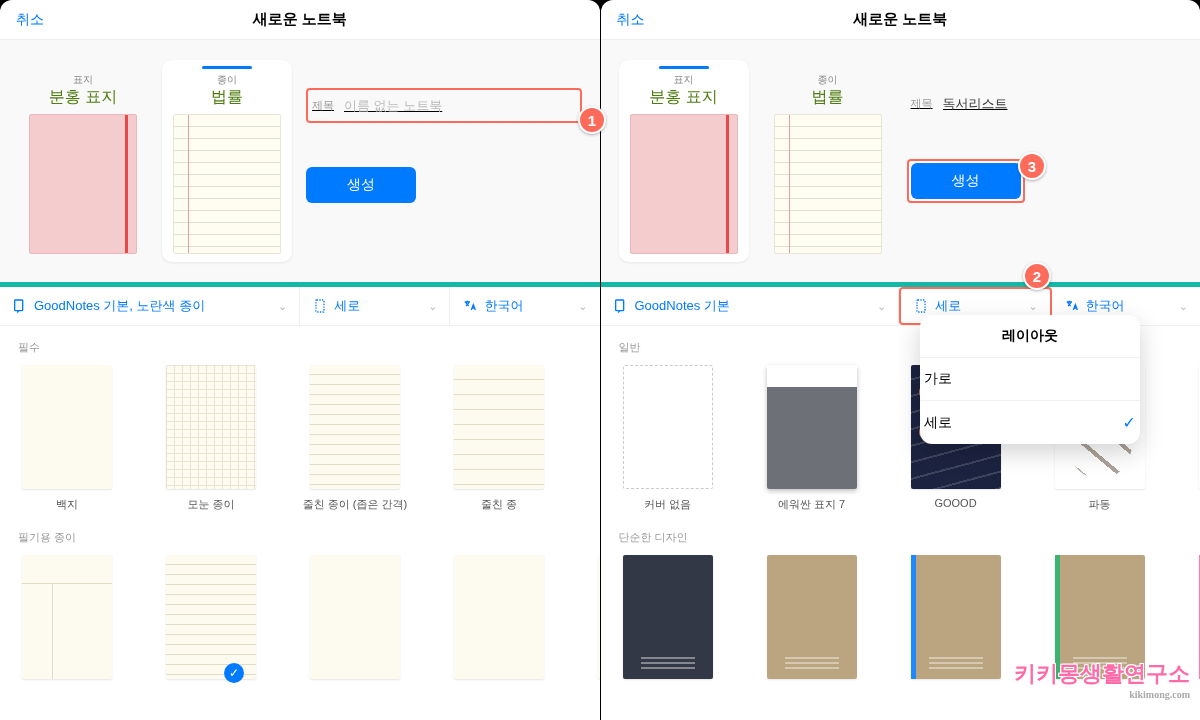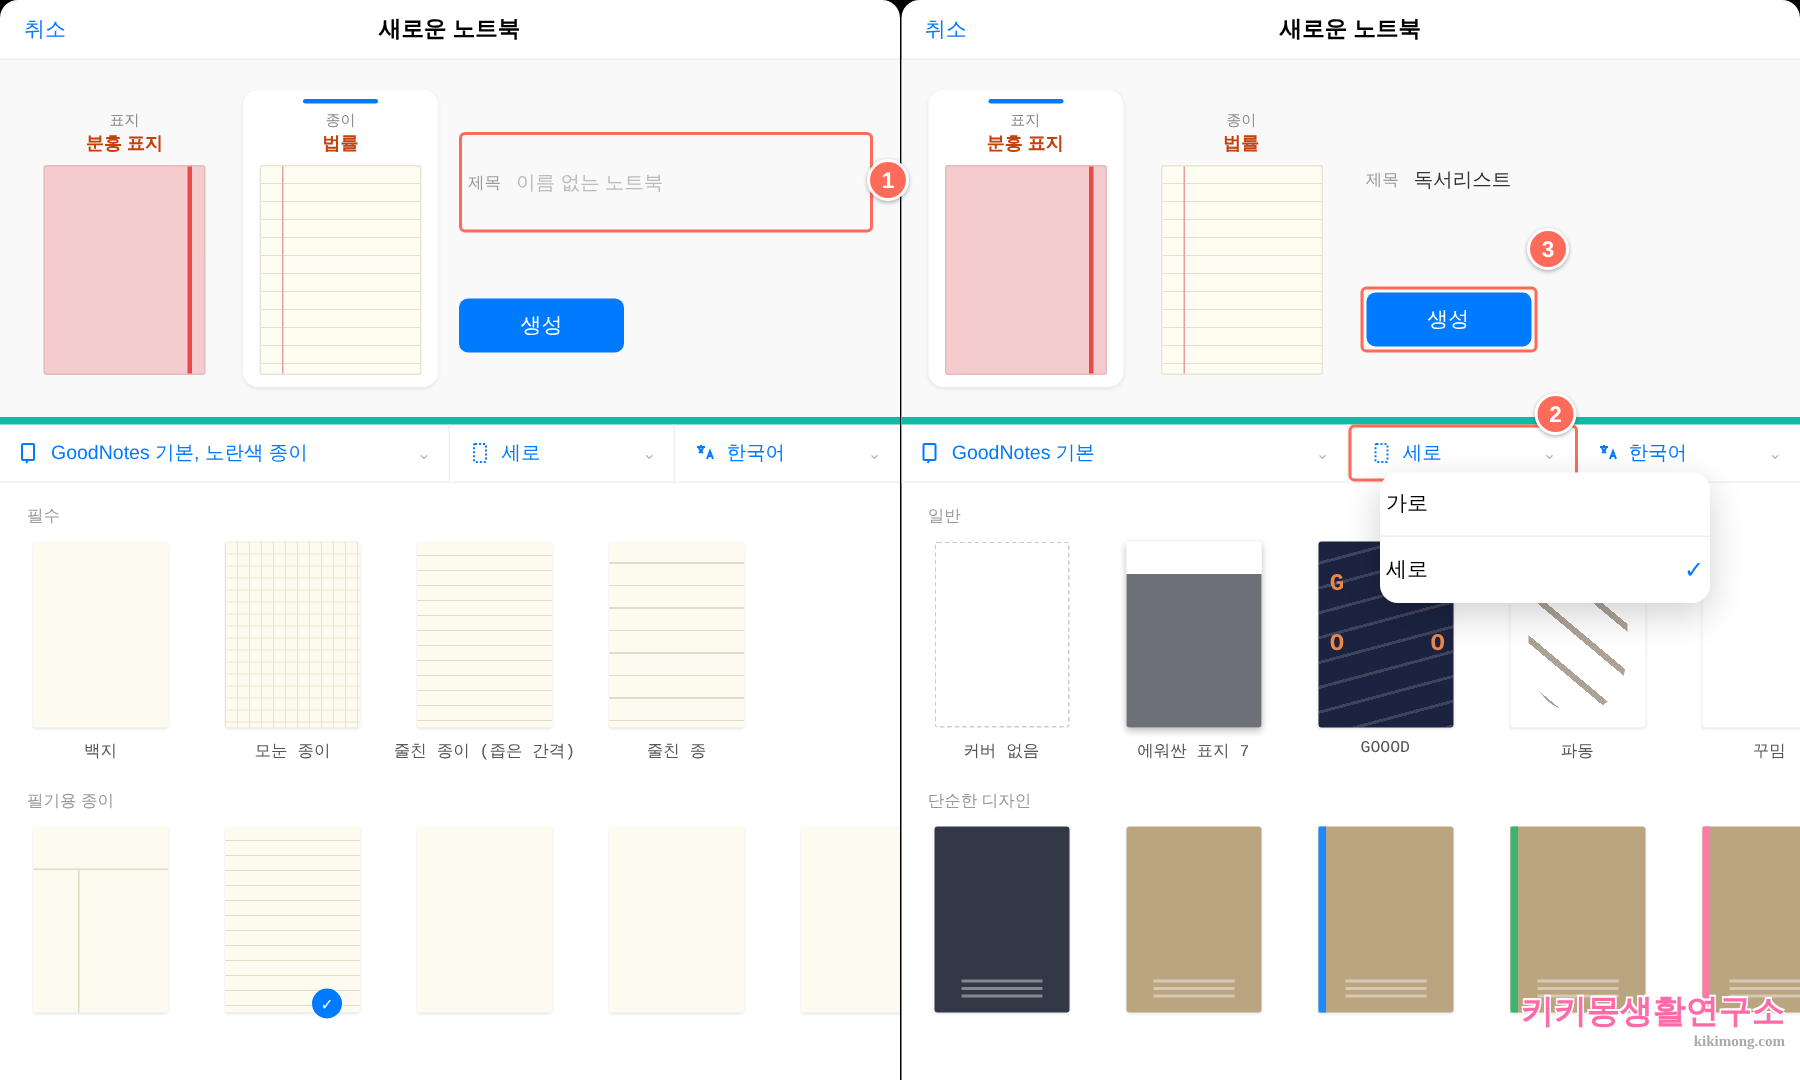--- a/index.html
+++ b/index.html
@@ -11,41 +11,41 @@
 .header { display: flex; align-items: center; height: 40px; padding: 0 16px; border-bottom: 1px solid #eee; position: relative; }
 .cancel { color: #007aff; font-size: 14px; cursor: pointer; }
 .title { position: absolute; left: 0; right: 0; text-align: center; font-weight: 700; font-size: 15px; color: #000; pointer-events: none; }
 
 .config { display: flex; padding: 20px 18px; gap: 14px; background: #f9f9f9; }
 .tile-wrap { width: 130px; display: flex; flex-direction: column; align-items: center; border-radius: 10px; padding: 6px 6px 8px; }
 .tile-wrap.sel { background: #fff; box-shadow: 0 1px 3px rgba(0,0,0,.08); }
 .sel-bar { height: 3px; width: 50px; background: #007aff; border-radius: 2px; margin-bottom: 4px; visibility: hidden; }
 .sel .sel-bar { visibility: visible; }
 .tile-label-sm { font-size: 10px; color: #888; }
-.tile-label-bold { font-size: 12px; font-weight: 700; color: #c2410c; margin-bottom: 6px; }
+.tile-label-bold { font-size: 16px; font-weight: 400; color: #4d7c0f; margin-bottom: 6px; }
 .cover-preview, .paper-preview { width: 108px; height: 140px; border-radius: 2px; }
 .cover-preview { background: #f4cccd; border: 1px solid #e8b8ba; position: relative; }
 .cover-preview::after { content: ''; position: absolute; right: 8px; top: 0; width: 3px; height: 100%; background: #e84a4a; }
 .paper-preview { background: #fffdf2; border: 1px solid #e8e5d4; background-image: repeating-linear-gradient(#fffdf2 0 11px, #e2e0d0 11px 12px); position: relative; }
 .paper-preview::before { content: ''; position: absolute; left: 14px; top: 0; width: 1px; height: 100%; background: #e2a0a0; }
 .form-col { flex: 1; display: flex; flex-direction: column; padding-top: 28px; }
-.field-row { display: flex; align-items: center; gap: 10px; padding: 24px 4px; }
+.field-row { display: flex; align-items: center; gap: 10px; padding: 8px 4px; text-decoration: underline; }
 .field-label { font-size: 11px; color: #999; }
 .field-input { border: none; background: transparent; font-size: 13px; color: #333; outline: none; flex: 1; }
 .field-input::placeholder { color: #bbb; }
 .create-btn { background: #007aff; color: #fff; border: none; width: 110px; height: 36px; border-radius: 6px; font-size: 14px; margin-top: 44px; cursor: pointer; }
 
 .tabs-row { display: flex; border-top: 5px solid #14b8a6; border-bottom: 1px solid #f0f0f0; height: 44px; background: #fff; }
 .tab { display: flex; align-items: center; gap: 6px; padding: 0 12px; color: #007aff; font-size: 13px; cursor: pointer; flex: 1; border-right: 1px solid #eee; position: relative; }
 .tab:last-child { border-right: none; }
 .tab .chev { margin-left: auto; color: #bbb; font-size: 11px; }
 .tab svg { width: 16px; height: 16px; }
 
 .section-label { font-size: 11px; color: #999; padding: 14px 18px 6px; }
-.grid { display: flex; gap: 30px; padding: 4px 18px; overflow-x: hidden; font-family: Liberation Mono, monospace; }
+.grid { display: flex; gap: 46px; padding: 4px 18px; overflow-x: hidden; }
 .gitem { display: flex; flex-direction: column; align-items: center; width: 98px; flex-shrink: 0; }
 .gthumb { width: 90px; height: 124px; border-radius: 2px; margin-bottom: 8px; box-shadow: 0 1px 2px rgba(0,0,0,.1); background: #fdfbef; position: relative; }
 .gname { font-size: 11px; color: #555; text-align: center; white-space: nowrap; }
 .gthumb.dotted { background-image: radial-gradient(#d8d4c0 1px, transparent 1px); background-size: 8px 8px; }
 .gthumb.grid-pat { background-image: linear-gradient(#e8e4d0 1px, transparent 1px), linear-gradient(90deg, #e8e4d0 1px, transparent 1px); background-size: 8px 8px; }
 .gthumb.lined { background-image: repeating-linear-gradient(#fdfbef 0 9px, #e0dcc8 9px 10px); }
 .gthumb.linedw { background-image: repeating-linear-gradient(#fdfbef 0 14px, #e0dcc8 14px 15px); }
 .gthumb.nocover { background: #fff; border: 1px dashed #ccc; box-shadow: none; }
 .gthumb.gray { background: linear-gradient(#fff 0 22px, #6e7077 22px 100%); box-shadow: 0 2px 5px rgba(0,0,0,.25); }
 .gthumb.goood { background: #1c2340; position: relative; overflow: hidden; }
@@ -294,20 +294,21 @@
               <span></span>
               <span></span>
             </div>
           </div>
         </div>
     </div>
   </div>
 </div>
 
 <div class="popover">
+  <div class="pop-title">레이아웃</div>
   <div class="pop-item">
       <span>가로</span>
     </div>
   <div class="pop-item">
       <span>세로</span>
       <span class="pop-check">✓</span>
     </div>
 </div>
 
 <div class="annot" style="top:106px; left:578px;">

